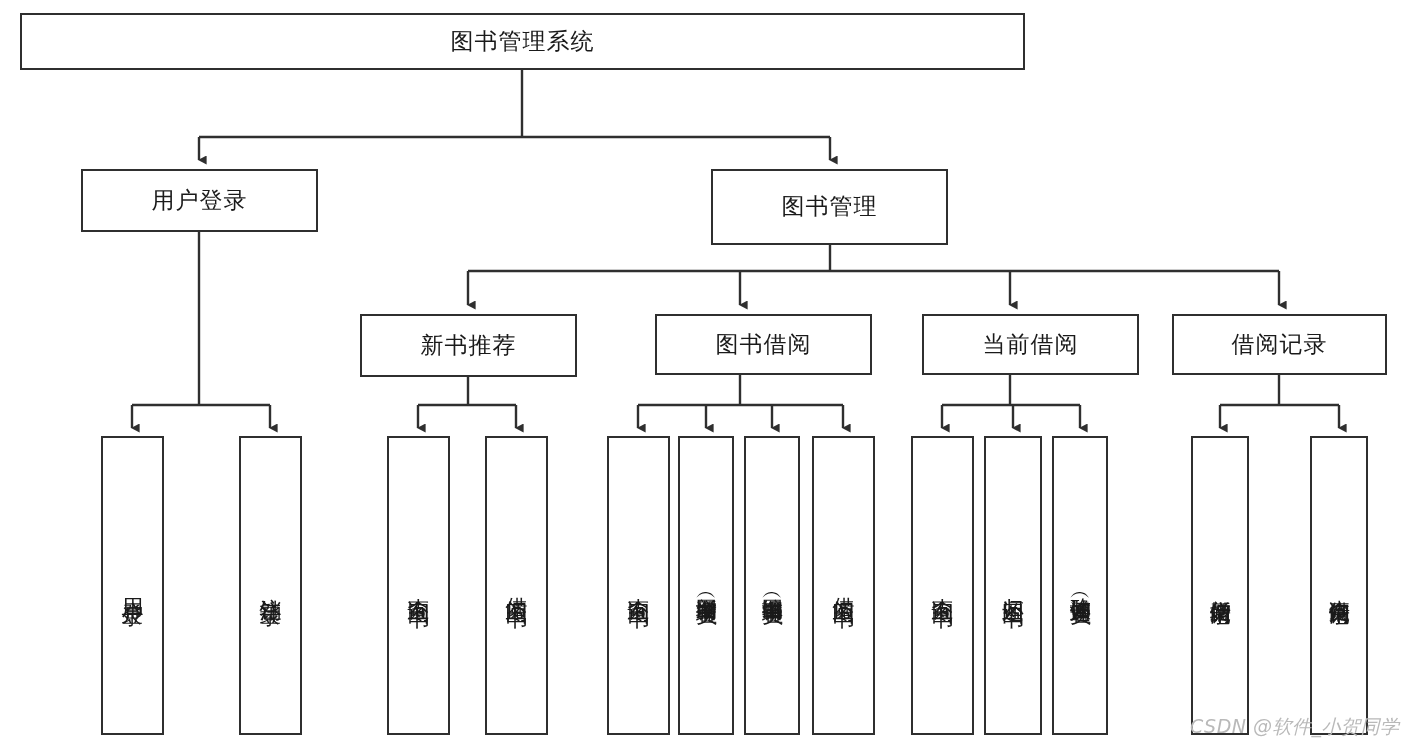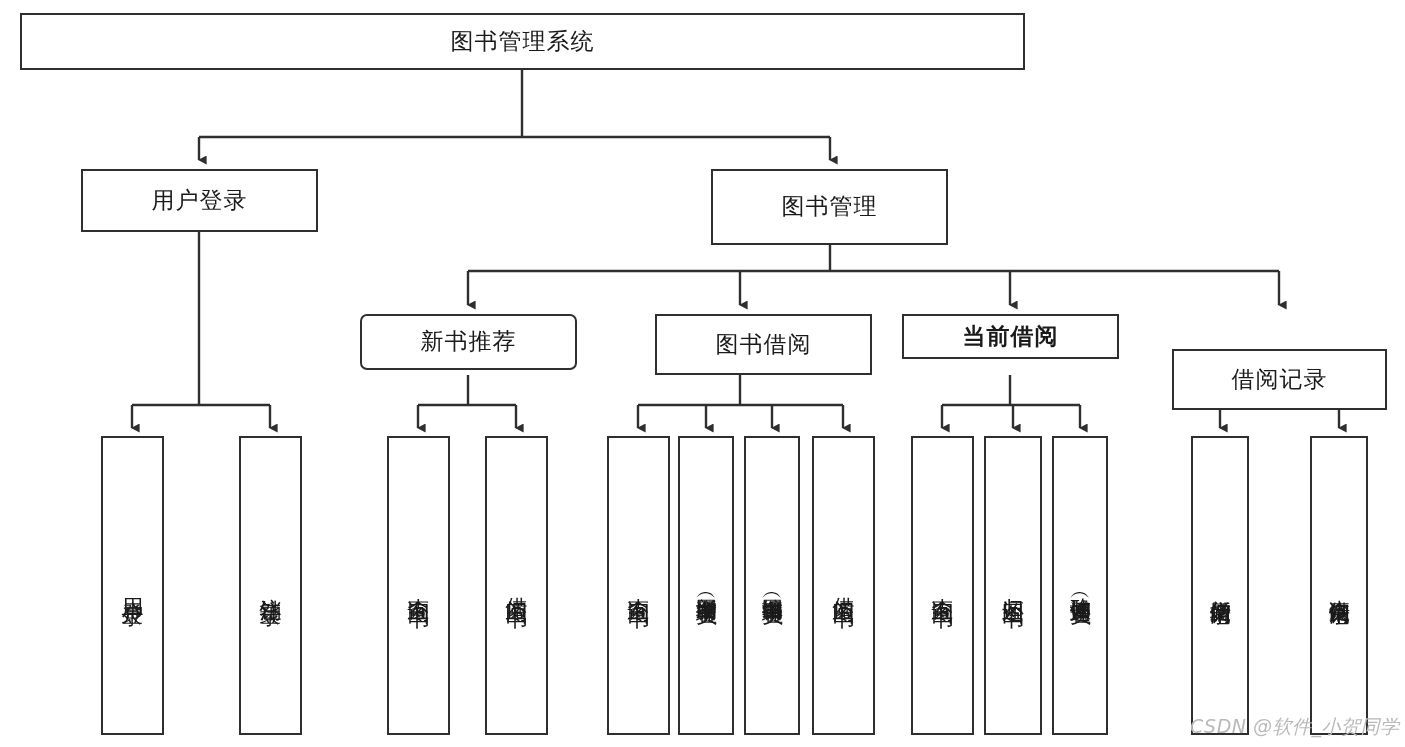--- a/index.html
+++ b/index.html
@@ -133,30 +133,30 @@
     <span class="node-h">图书管理系统</span>
   </div>
 
   <div class="node-box" id="n-l2-0" style="left: 81px; top: 169px; width: 237px; height: 63px;">
     <span class="node-h">用户登录</span>
   </div>
   <div class="node-box" id="n-l2-1" style="left: 711px; top: 169px; width: 237px; height: 76px;">
     <span class="node-h">图书管理</span>
   </div>
 
-  <div class="node-box" id="n-l3-0" style="left: 360px; top: 314px; width: 217px; height: 56px; border-radius: 7px;">
+  <div class="node-box" id="n-l3-0" style="left: 360px; top: 314px; width: 217px; height: 63px;">
     <span class="node-h">新书推荐</span>
   </div>
   <div class="node-box" id="n-l3-1" style="left: 655px; top: 314px; width: 217px; height: 61px;">
     <span class="node-h">图书借阅</span>
   </div>
-  <div class="node-box" id="n-l3-2" style="left: 902px; top: 314px; width: 217px; height: 45px; font-weight: bold;">
+  <div class="node-box" id="n-l3-2" style="left: 922px; top: 314px; width: 217px; height: 61px;">
     <span class="node-h">当前借阅</span>
   </div>
-  <div class="node-box" id="n-l3-3" style="left: 1172px; top: 314px; width: 215px; height: 61px; margin-top: 35px;">
+  <div class="node-box" id="n-l3-3" style="left: 1172px; top: 314px; width: 215px; height: 61px;">
     <span class="node-h">借阅记录</span>
   </div>
 
   <div class="node-box" id="n-lf-0" style="left: 101px; top: 436px; width: 63px; height: 299px;">
     <span class="node-v">用户登录</span>
   </div>
   <div class="node-box" id="n-lf-1" style="left: 239px; top: 436px; width: 63px; height: 299px;">
     <span class="node-v">注销登录</span>
   </div>
   <div class="node-box" id="n-lf-2" style="left: 387px; top: 436px; width: 63px; height: 299px;">

